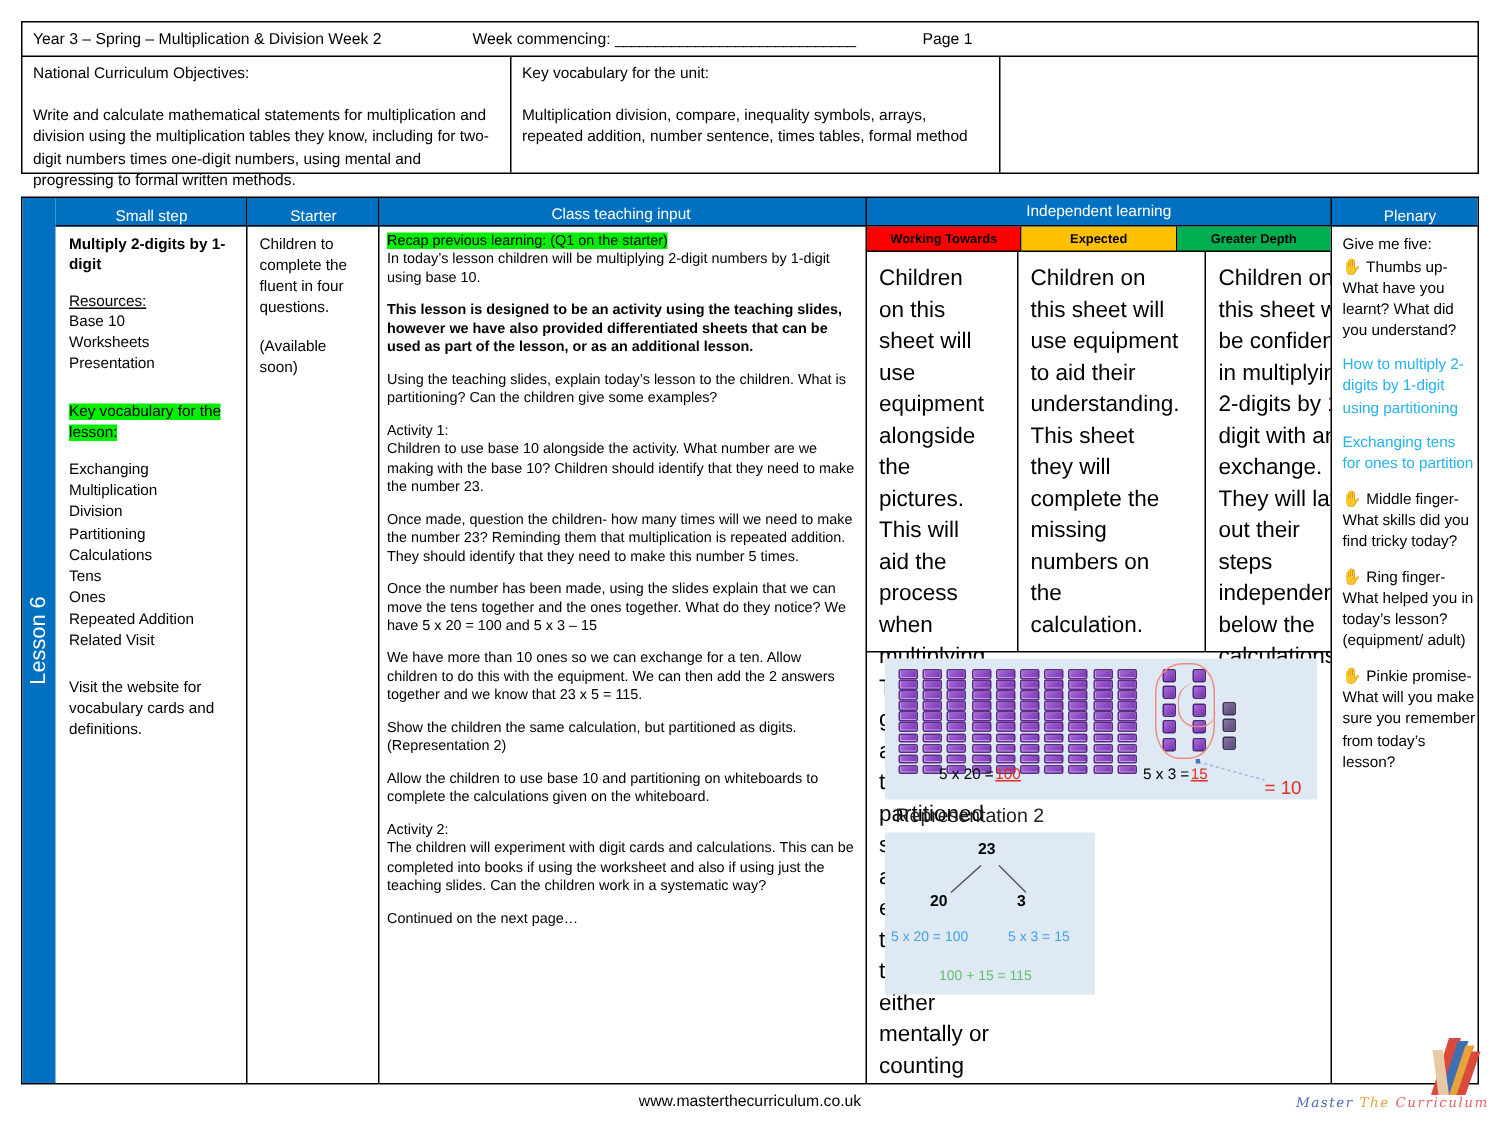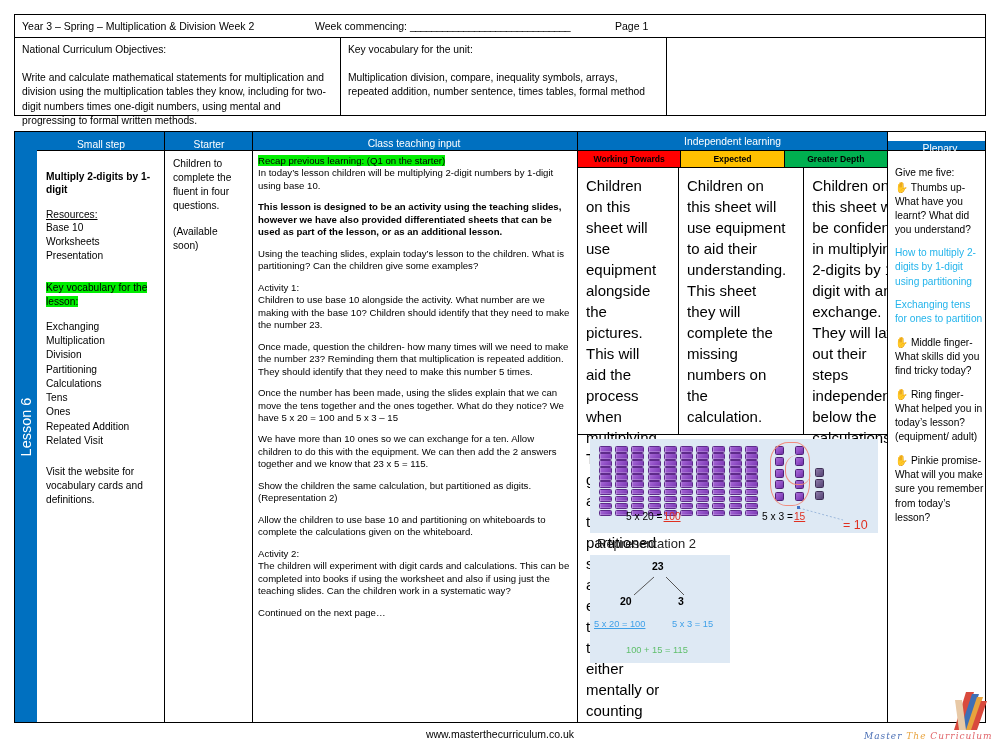--- a/index.html
+++ b/index.html
@@ -86,30 +86,30 @@
   .col {
     border-right: 1.6px solid #000;
     overflow: hidden;
   }
   .col:last-child { border-right: none; }
 
   .c-small  { width: 128px; flex: 0 0 128px; padding: 6px 8px 0 9px; }
   .c-start  { width: 88px;  flex: 0 0 88px;  padding: 6px 7px 0 8px; }
   .c-teach  { width: 325px; flex: 0 0 325px; padding: 4px 7px 0 5px; }
   .c-indep  { width: 310px; flex: 0 0 310px; display: flex; flex-direction: column; }
-  .c-plen   { flex: 1; padding: 6px 0 0 7px; margin-top: 9px; }
+  .c-plen   { flex: 1; padding: 6px 0 0 7px; }
 
   .txt { font-size: 9.6px; line-height: 1.30; color: #000; }
   .txt p { margin: 0 0 9px 0; }
   .txt p.tight { margin-bottom: 0; }
   .bold { font-weight: bold; }
   .hl { background: #00EE00; }
   .ul-head { text-decoration: underline; }
 
-  .small-title { font-weight: bold; font-size: 10.2px; line-height: 1.3; margin-bottom: 11px; margin-top: 13px; }
+  .small-title { font-weight: bold; font-size: 10.2px; line-height: 1.3; margin-bottom: 11px; }
   .res-list { font-size: 10.2px; line-height: 1.36; }
   .vocab-list { font-size: 10.2px; line-height: 1.40; }
   .starter-txt { font-size: 10.2px; line-height: 1.38; }
 
   
   .indep-head { display: flex; height: 17px; flex: 0 0 17px; }
   .ih {
     flex: 1;
     display: flex; align-items: center; justify-content: center;
     font-size: 8.6px; font-weight: bold; color: #000;
@@ -193,21 +193,21 @@
     width: 50px; height: 16px;
   }
 
   
   .pw { position: absolute; inset: 0; }
   .pw-num { position: absolute; font-size: 10.5px; font-weight: bold; color: #000; }
   .pw23 { left: 62px; top: 5px; }
   .pw20 { left: 30px; top: 40px; }
   .pw3  { left: 88px; top: 40px; }
   .pw-eq { position: absolute; font-size: 9.3px; }
-  .pw-e1 { left: 4px; top: 64px; text-decoration: underline; }
+  .pw-e1 { left: 4px; top: 64px; }
   .pw-e2 { left: 82px; top: 64px; }
   .pw-e3 { left: 36px; top: 90px; }
   .blue { color: #3FA0E8; }
   .green { color: #5FBF6B; }
 
   
   .plen { font-size: 10.2px; line-height: 1.38; color: #000; }
   .plen p { margin: 0 0 9px 0; }
   .cyan { color: #24B4EB; }
   .hand { font-size: 10.5px; }

